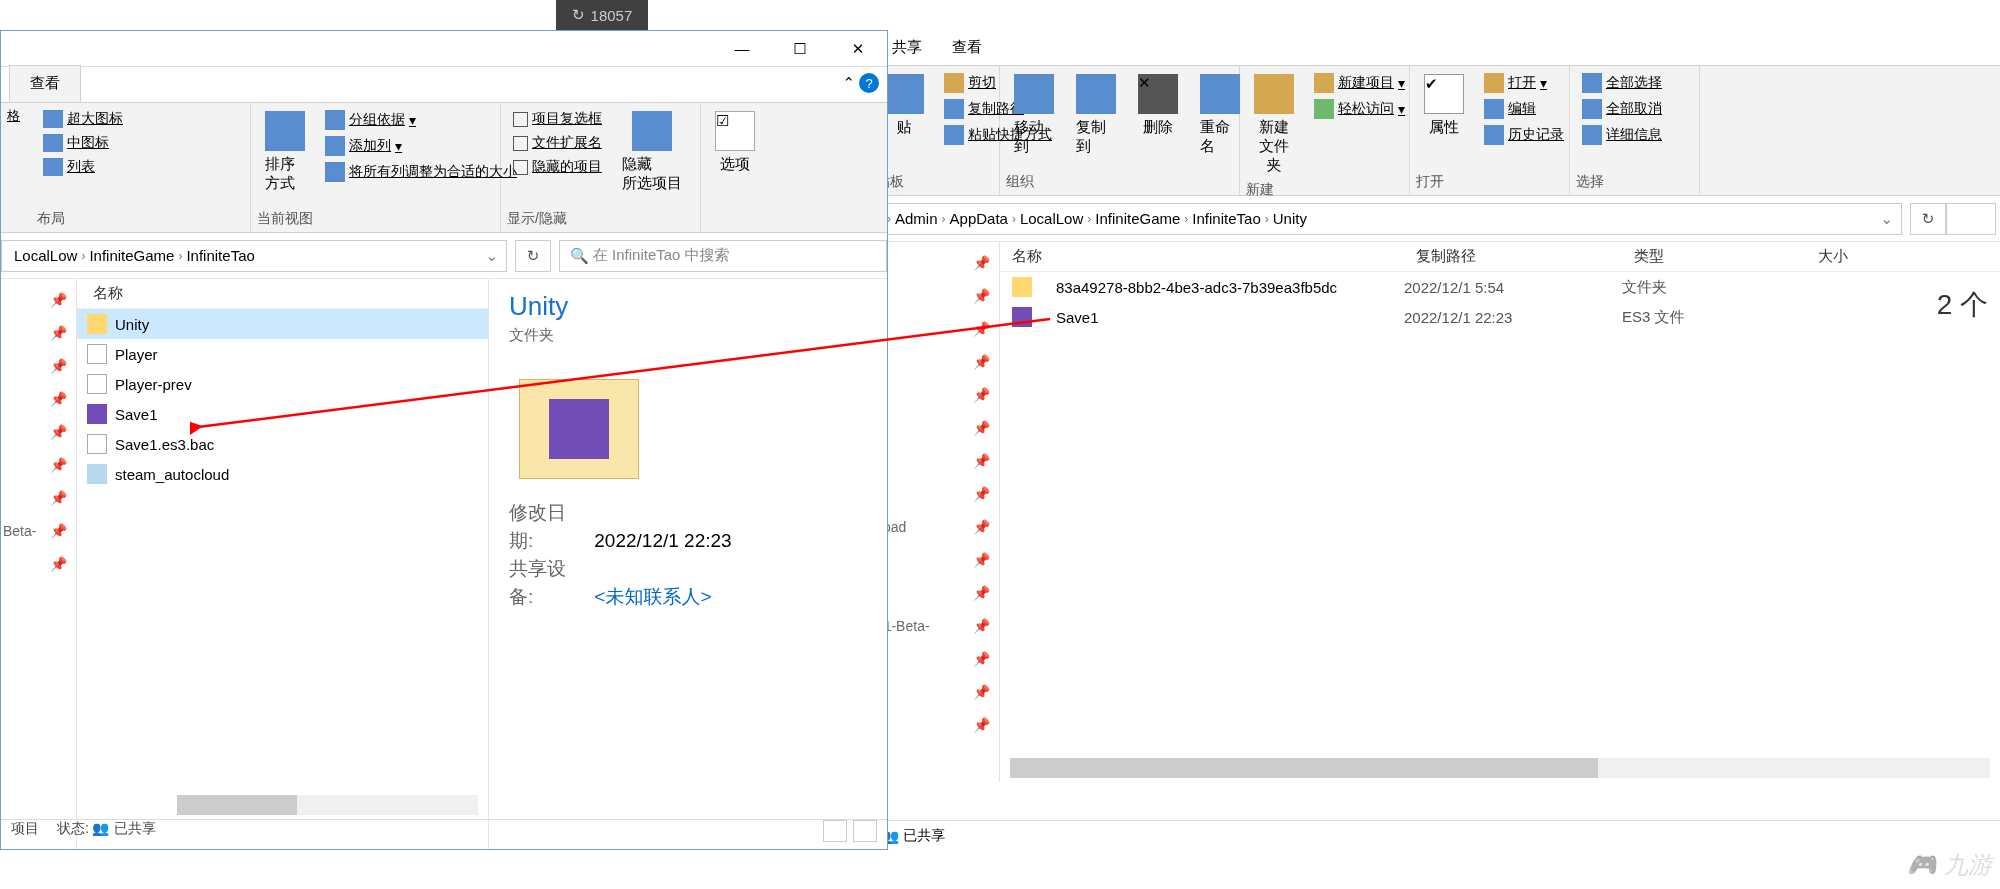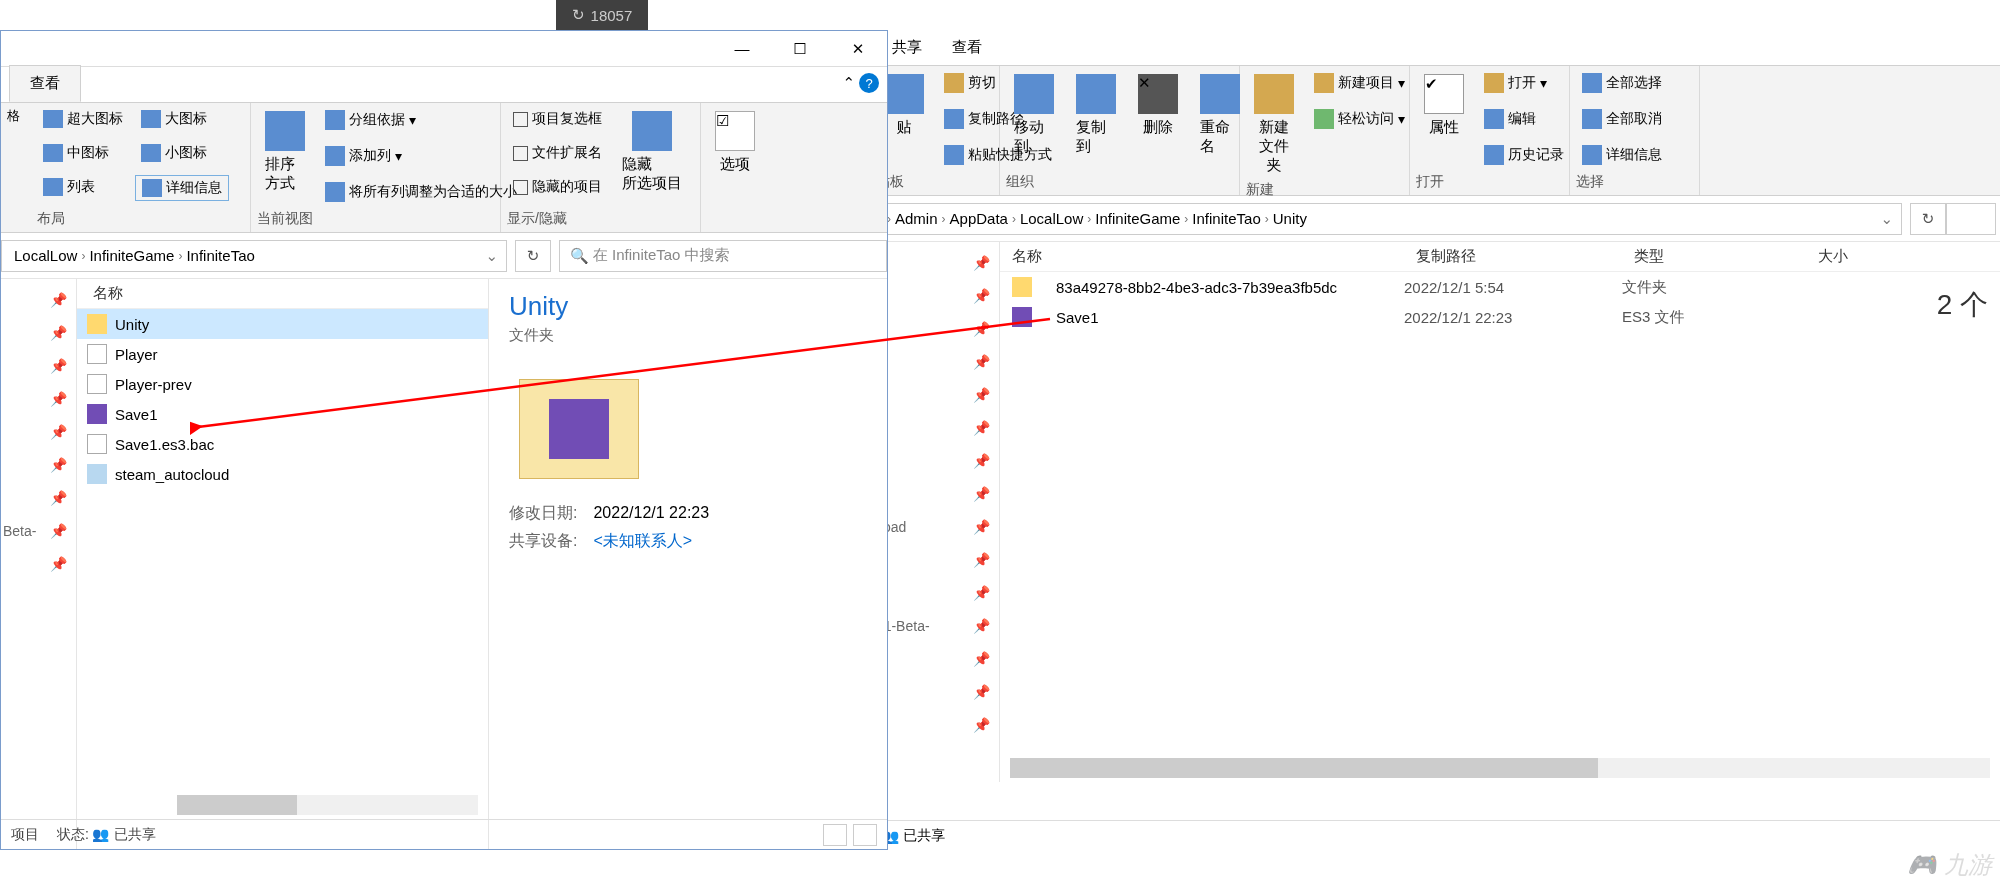--- a/index.html
+++ b/index.html
@@ -17,21 +17,21 @@
 .tab-strip .help { position: absolute; right: 8px; top: 6px; display: flex; align-items: center; gap: 4px; }
 .help-circle { width: 20px; height: 20px; border-radius: 50%; background: #0078d4; color: #fff; display: flex; align-items: center; justify-content: center; font-size: 13px; }
 
 .ribbon { height: 130px; background: #f3f3f3; border-bottom: 1px solid #d0d0d0; display: flex; }
 .ribbon-group { border-right: 1px solid #d9d9d9; display: flex; flex-direction: column; padding: 4px 6px 2px; }
 .ribbon-group-content { flex: 1; display: flex; gap: 6px; }
 .ribbon-group-label { font-size: 14px; color: #555; padding: 2px 0; }
 .ribbon-btn { display: flex; align-items: center; gap: 4px; padding: 3px 6px; font-size: 14px; white-space: nowrap; cursor: pointer; }
 .ribbon-icon { width: 20px; height: 18px; display: inline-block; background: #5a8dd0; }
 .ribbon-vbtn { display: flex; flex-direction: column; align-items: center; padding: 4px 8px; cursor: pointer; gap: 4px; }
-.ribbon-col { display: flex; flex-direction: column; gap: 10px; }
+.ribbon-col { display: flex; flex-direction: column; gap: 0; text-decoration: underline; }
 
 .navbar { height: 46px; display: flex; align-items: center; gap: 8px; border-bottom: 1px solid #e5e5e5; }
 .breadcrumb-box { flex: 1; height: 32px; border: 1px solid #ccc; display: flex; align-items: center; padding: 0 8px; }
 .breadcrumb-box .crumb { padding: 0 4px; color: #000; }
 .breadcrumb-box .sep { color: #777; font-size: 12px; }
 .nav-icon-btn { width: 36px; height: 32px; display: flex; align-items: center; justify-content: center; border: 1px solid #ccc; cursor: pointer; color: #555; }
 .search-box { width: 328px; height: 32px; border: 1px solid #ccc; display: flex; align-items: center; padding: 0 10px; color: #888; }
 
 .content { position: relative; height: 570px; display: flex; }
 .sidebar1 { width: 76px; border-right: 1px solid #e5e5e5; position: relative; }
@@ -48,26 +48,26 @@
 .doc-icon { background: #fff; border: 1px solid #aaa; }
 .vs-icon { background: #714db5; }
 .cloud-icon { background: #b8d8f0; }
 
 .preview-pane { flex: 1; padding: 12px 20px; }
 .preview-title { font-size: 26px; color: #1a6fcf; margin-bottom: 4px; }
 .preview-sub { font-size: 15px; color: #666; margin-bottom: 12px; }
 .preview-big-icon { width: 120px; height: 120px; margin: 14px 0 20px 10px; position: relative; }
 .preview-big-icon .pf { width: 120px; height: 100px; background: #f9e6a8; border: 1px solid #d8b660; position: absolute; bottom: 0; }
 .preview-big-icon .vs { width: 60px; height: 60px; background: #714db5; position: absolute; top: 40px; left: 30px; }
-.preview-meta { font-size: 16px; line-height: 28px; }
+.preview-meta { font-size: 19px; line-height: 28px; }
 .preview-meta .k { color: #666; display: inline-block; width: 80px; }
 .preview-meta .v { color: #000; }
 .preview-meta .link { color: #0066cc; }
 
-.statusbar { height: 30px; border-top: 1px solid #ddd; display: flex; align-items: center; padding: 0 10px; font-size: 14px; color: #444; gap: 18px; position: absolute; bottom: 0; left:0; right:0; }
+.statusbar { height: 30px; border-top: 1px solid #ddd; display: flex; align-items: flex-start; padding: 0 10px; font-size: 14px; color: #444; gap: 18px; position: absolute; bottom: 0; left:0; right:0; }
 .statusbar .right { margin-left: auto; display: flex; gap: 6px; }
 .view-toggle { width: 24px; height: 22px; border: 1px solid #ccc; }
 
 
 .red-arrow { position: absolute; z-index: 20; pointer-events: none; }
 
 
 .window2 { position: absolute; left: 870px; top: 30px; width: 1130px; height: 820px; background: #fff; }
 .window2 .tab-strip2 { height: 36px; display: flex; align-items: center; gap: 30px; padding-left: 22px; border-bottom: 1px solid #d0d0d0; background: #fff; }
 .ribbon2 { height: 130px; background: #f3f3f3; border-bottom: 1px solid #d0d0d0; display: flex; }
@@ -374,34 +374,20 @@
             </div>
           <div class="ribbon-btn">
               <span class="ribbon-icon"></span>
               <span>中图标</span>
             </div>
           <div class="ribbon-btn">
               <span class="ribbon-icon"></span>
               <span>列表</span>
             </div>
         </div>
-        <div class="ribbon-col">
-          <div class="ribbon-btn">
-              <span class="ribbon-icon"></span>
-              <span>大图标</span>
-            </div>
-          <div class="ribbon-btn">
-              <span class="ribbon-icon"></span>
-              <span>小图标</span>
-            </div>
-          <div class="ribbon-btn" style="border:1px solid #7ab0e0">
-              <span class="ribbon-icon"></span>
-              <span>详细信息</span>
-            </div>
-        </div>
       </div>
       <div class="ribbon-group-label">布局</div>
     </div>
     <div class="ribbon-group" style="width:250px">
       <div class="ribbon-group-content">
         <div class="ribbon-vbtn">
             <span class="ico blue"></span>
             <span>排序方式</span>
           </div>
         <div class="ribbon-col">

